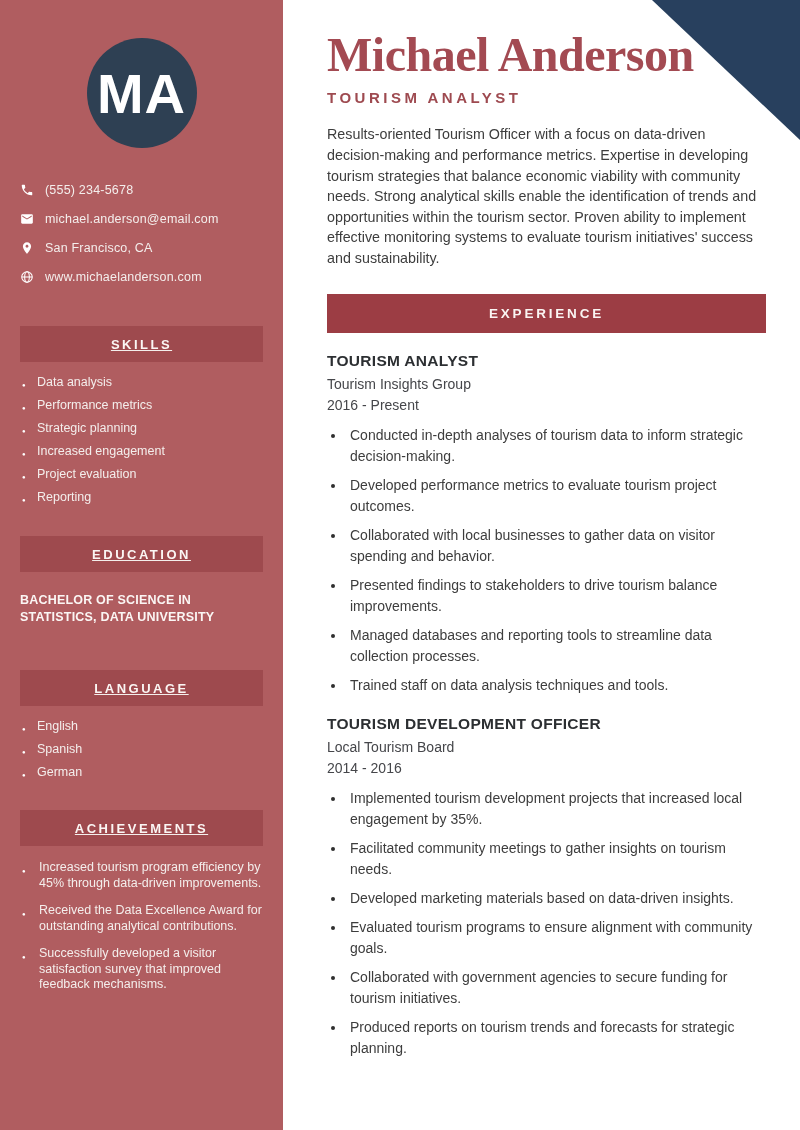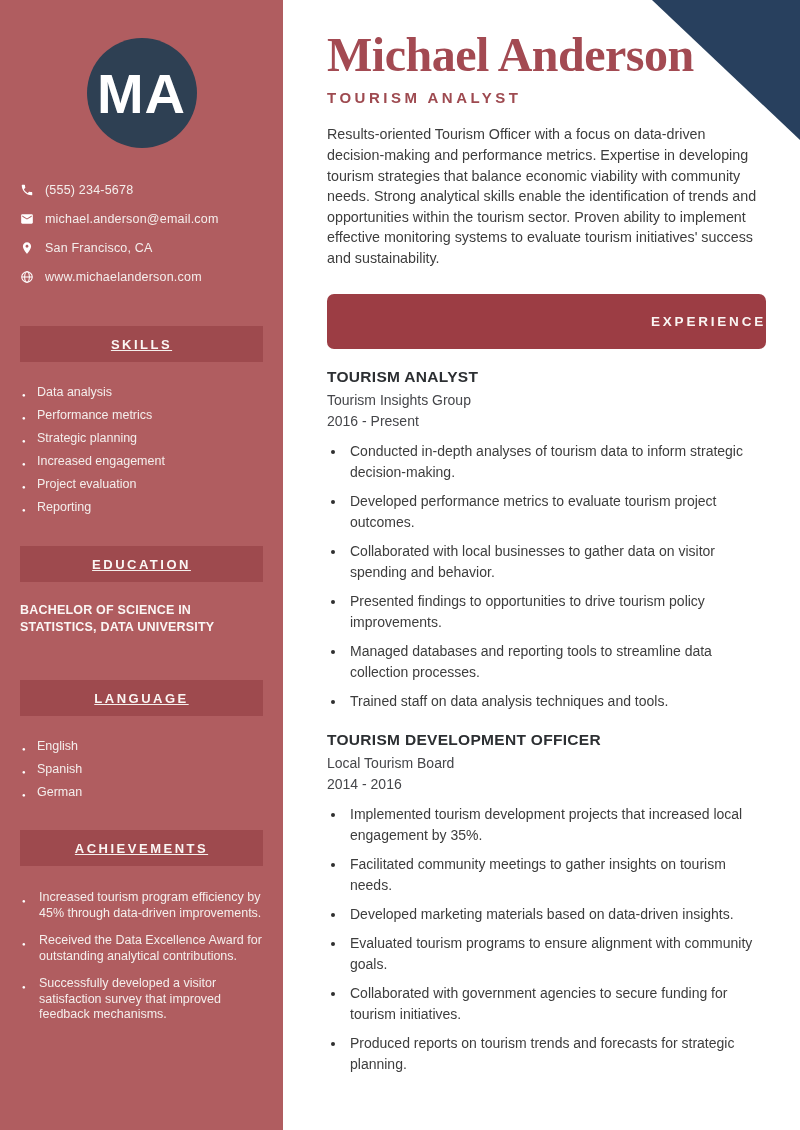--- a/index.html
+++ b/index.html
@@ -22,42 +22,42 @@
   .contact .ctext { font-size:12.5px; color:#f4eeec; letter-spacing:0.2px; }
 
   .band { background:#9e4a4e; height:36px; margin:0 20px; display:flex; align-items:center; justify-content:center;text-decoration:underline; }
   .band span { color:#fbf6f4; font-weight:bold; font-size:13px; letter-spacing:2.5px; }
 
   .band.skills-band { margin-top:41px; }
   .band.education-band { margin-top:32px; }
   .band.language-band { margin-top:44px; }
   .band.achievements-band { margin-top:31px; }
 
-  ul.side-list { list-style:none; margin:24px 0 0 0; padding:0 20px 0 22px; }
+  ul.side-list { list-style:none; margin:14px 0 0 0; padding:0 20px 0 22px; }
   ul.side-list li { position:relative; padding-left:15px; font-size:12.5px; margin-bottom:10px; line-height:13px; color:#f4eeec; }
   ul.side-list li::before { content:'●'; position:absolute; left:0; top:3px; font-size:6px; color:#fff; }
 
   .edu-text { margin:20px 20px 0 20px; font-size:12.5px; font-weight:bold; line-height:17px; color:#fbf6f4; letter-spacing:0.2px; }
 
   ul.side-list.wrap li { line-height:15.5px; margin-bottom:12px; padding-left:17px; }
   ul.side-list.wrap li::before { top:4px; }
 
   
   .main { position:relative; flex:1; background:#ffffff; padding:30px 34px 0 44px; }
 
   .corner-triangle { position:absolute; top:0; right:0; width:148px; height:140px; background:#28405e;
                      clip-path:polygon(0 0, 100% 0, 100% 100%); }
 
   h1.name { font-family:"Liberation Serif", serif; font-weight:bold; font-size:48px; line-height:1.05;
             color:#a34a52; letter-spacing:-0.5px; }
   .job-subtitle { margin-top:9px; font-size:15px; font-weight:bold; letter-spacing:3.5px; color:#9e4a50; }
 
   .summary { margin-top:18px; font-size:14.3px; line-height:20.6px; color:#3d3d3d; max-width:460px; }
 
-  .exp-band { margin-top:25px; height:55px; background:#9c3d44; display:flex; align-items:center; justify-content:flex-end;border-radius:7px; }
+  .exp-band { margin-top:25px; height:39px; background:#9c3d44; display:flex; align-items:center; justify-content:center; }
   .exp-band span { color:#faf4f2; font-weight:bold; font-size:13.5px; letter-spacing:2.8px; }
 
   .job { margin-top:19px; }
   .job h2 { font-size:15.5px; font-weight:bold; color:#2c2f32; letter-spacing:0.3px; }
   .job .company { margin-top:6px; font-size:14px; color:#45464a; }
   .job .dates { margin-top:5px; font-size:14px; color:#45464a; }
   ul.job-bullets { margin:12px 0 0 0; padding-left:19px; }
   ul.job-bullets li { font-size:14px; line-height:21px; color:#3d3d3d; margin-bottom:8px; padding-left:4px; }
   ul.job-bullets li::marker { color:#2f2f2f; font-size:13px; }
 </style>
@@ -164,21 +164,21 @@
 
     <section class="job">
       <h2>TOURISM ANALYST</h2>
       <div class="company">Tourism Insights Group</div>
       <div class="dates">2016 - Present</div>
       <ul class="job-bullets">
 
       <li>Conducted in-depth analyses of tourism data to inform strategic decision-making.</li>
           <li>Developed performance metrics to evaluate tourism project outcomes.</li>
           <li>Collaborated with local businesses to gather data on visitor spending and behavior.</li>
-          <li>Presented findings to opportunities to drive tourism policy improvements.</li>
+          <li>Presented findings to stakeholders to drive tourism balance improvements.</li>
           <li>Managed databases and reporting tools to streamline data collection processes.</li>
           <li>Trained staff on data analysis techniques and tools.</li>
         </ul>
     </section>
 
     <section class="job">
       <h2>TOURISM DEVELOPMENT OFFICER</h2>
       <div class="company">Local Tourism Board</div>
       <div class="dates">2014 - 2016</div>
       <ul class="job-bullets">

